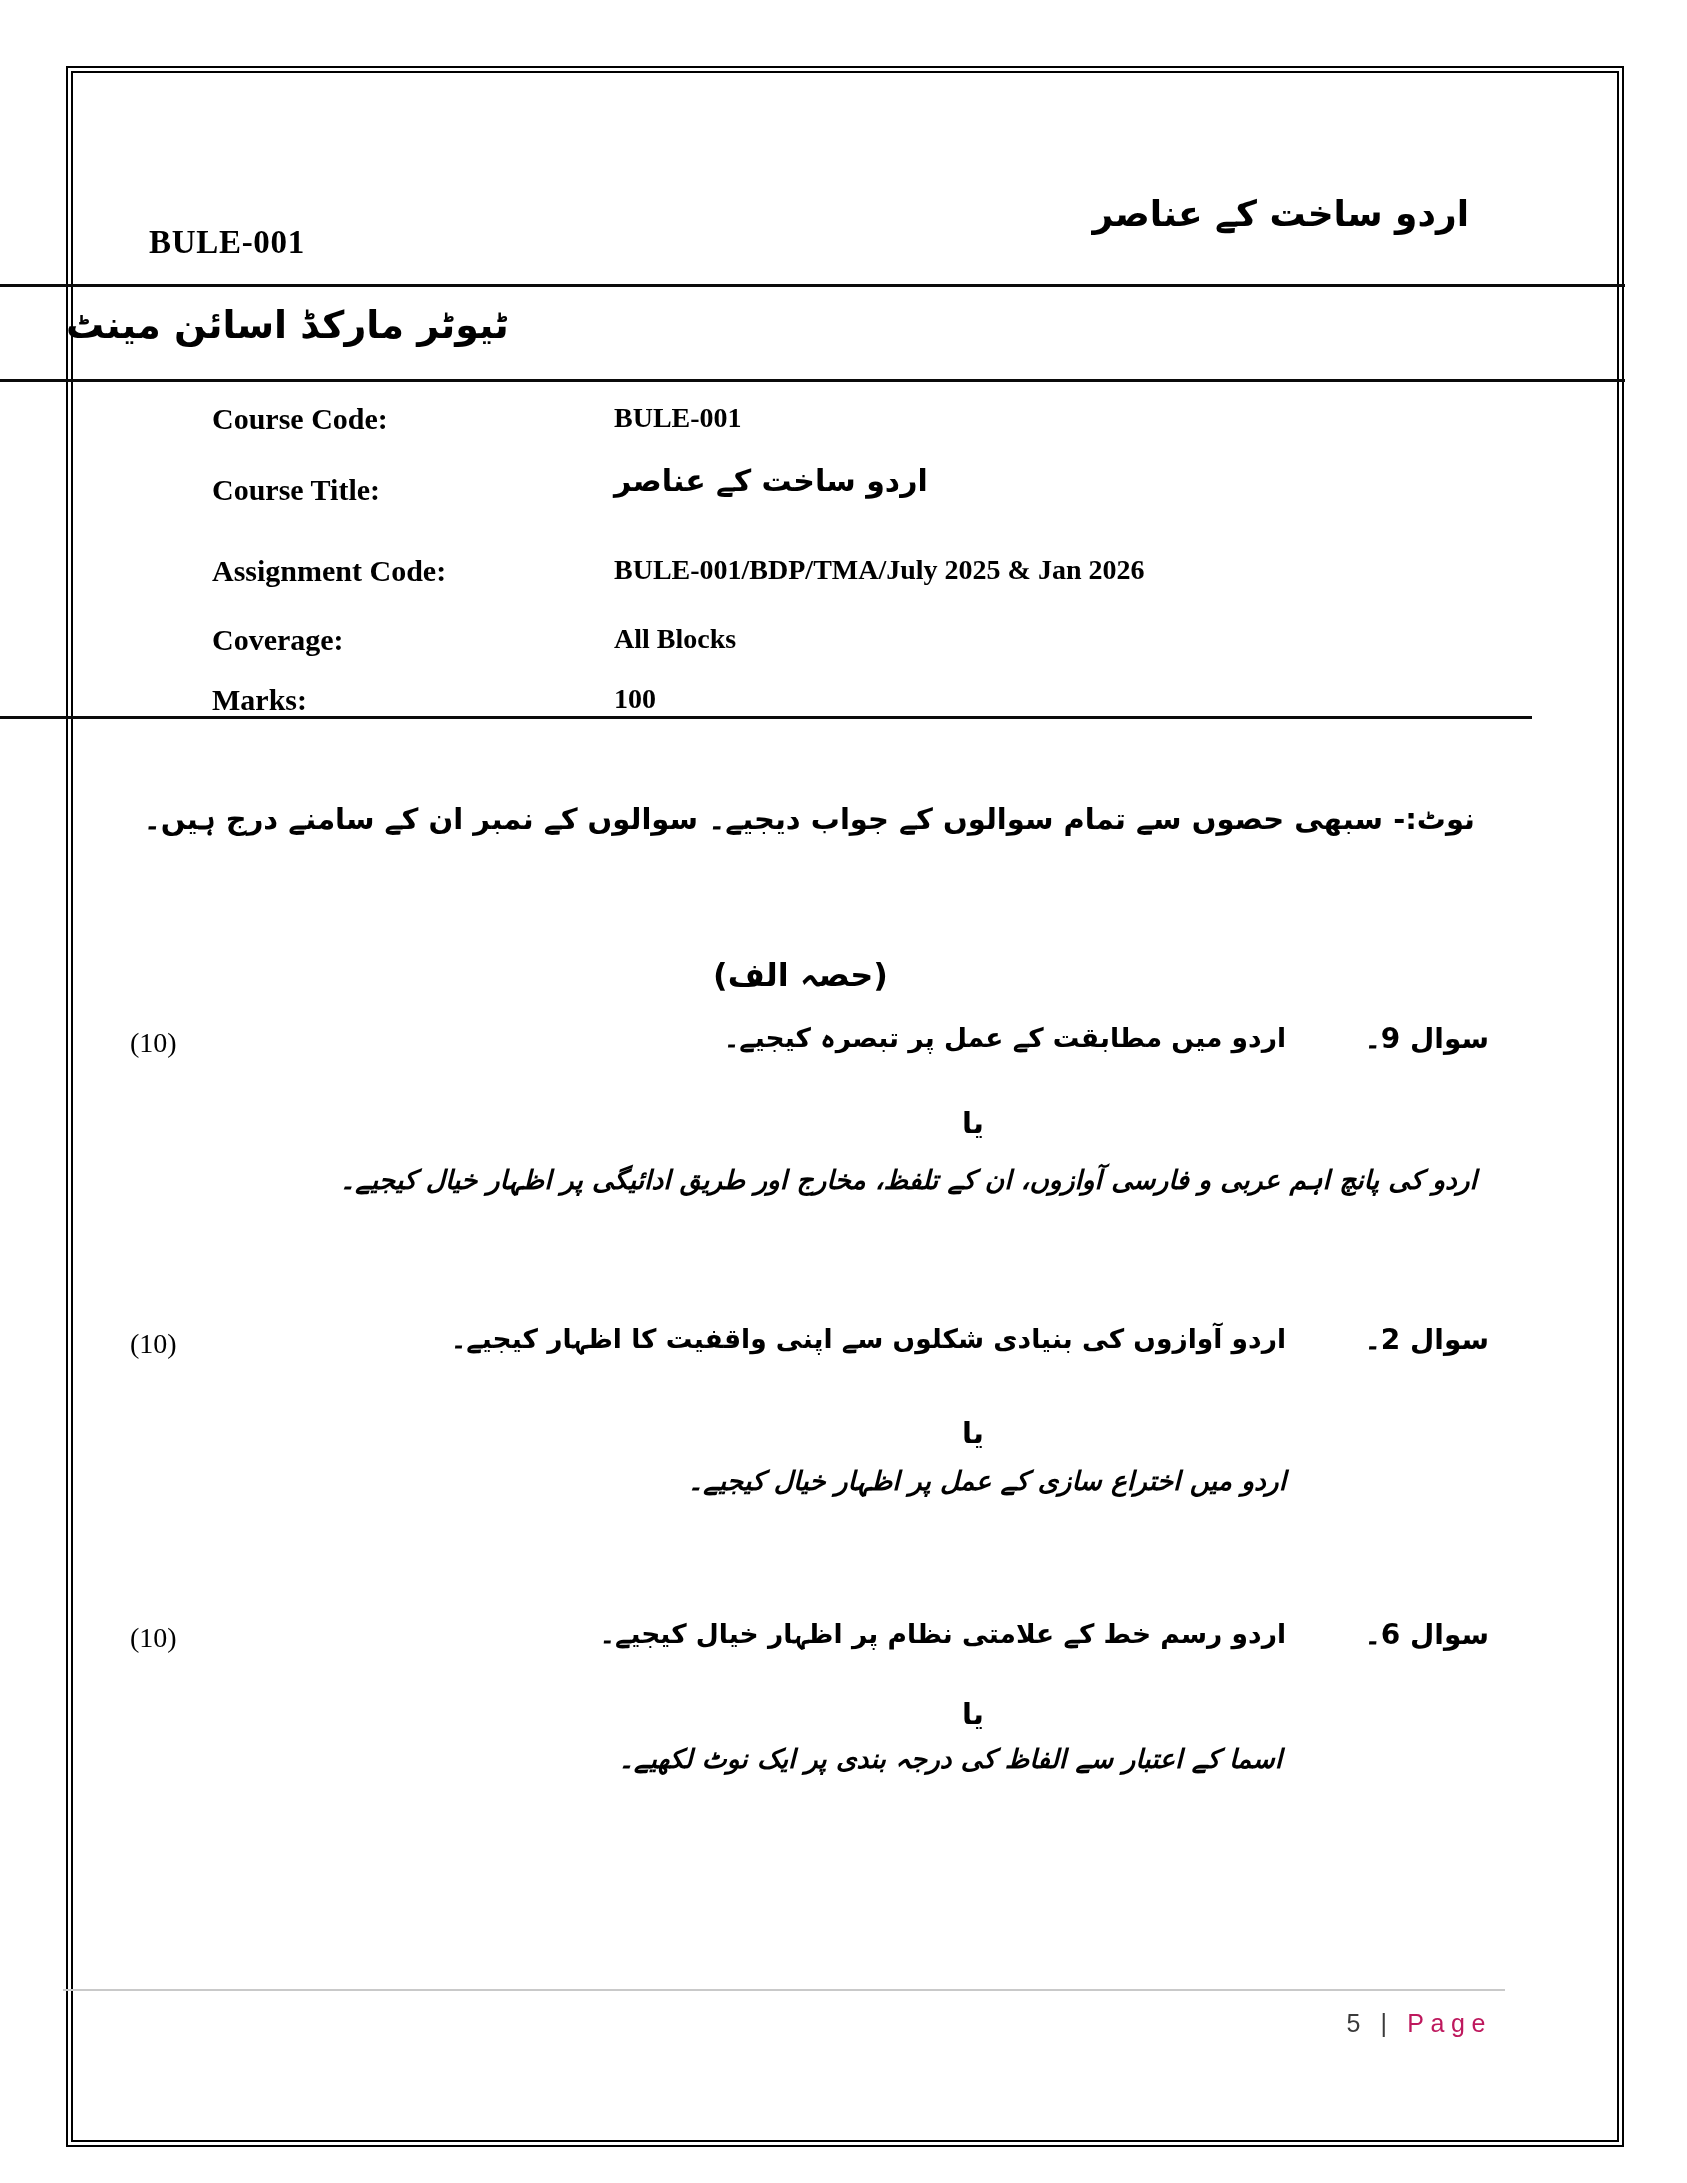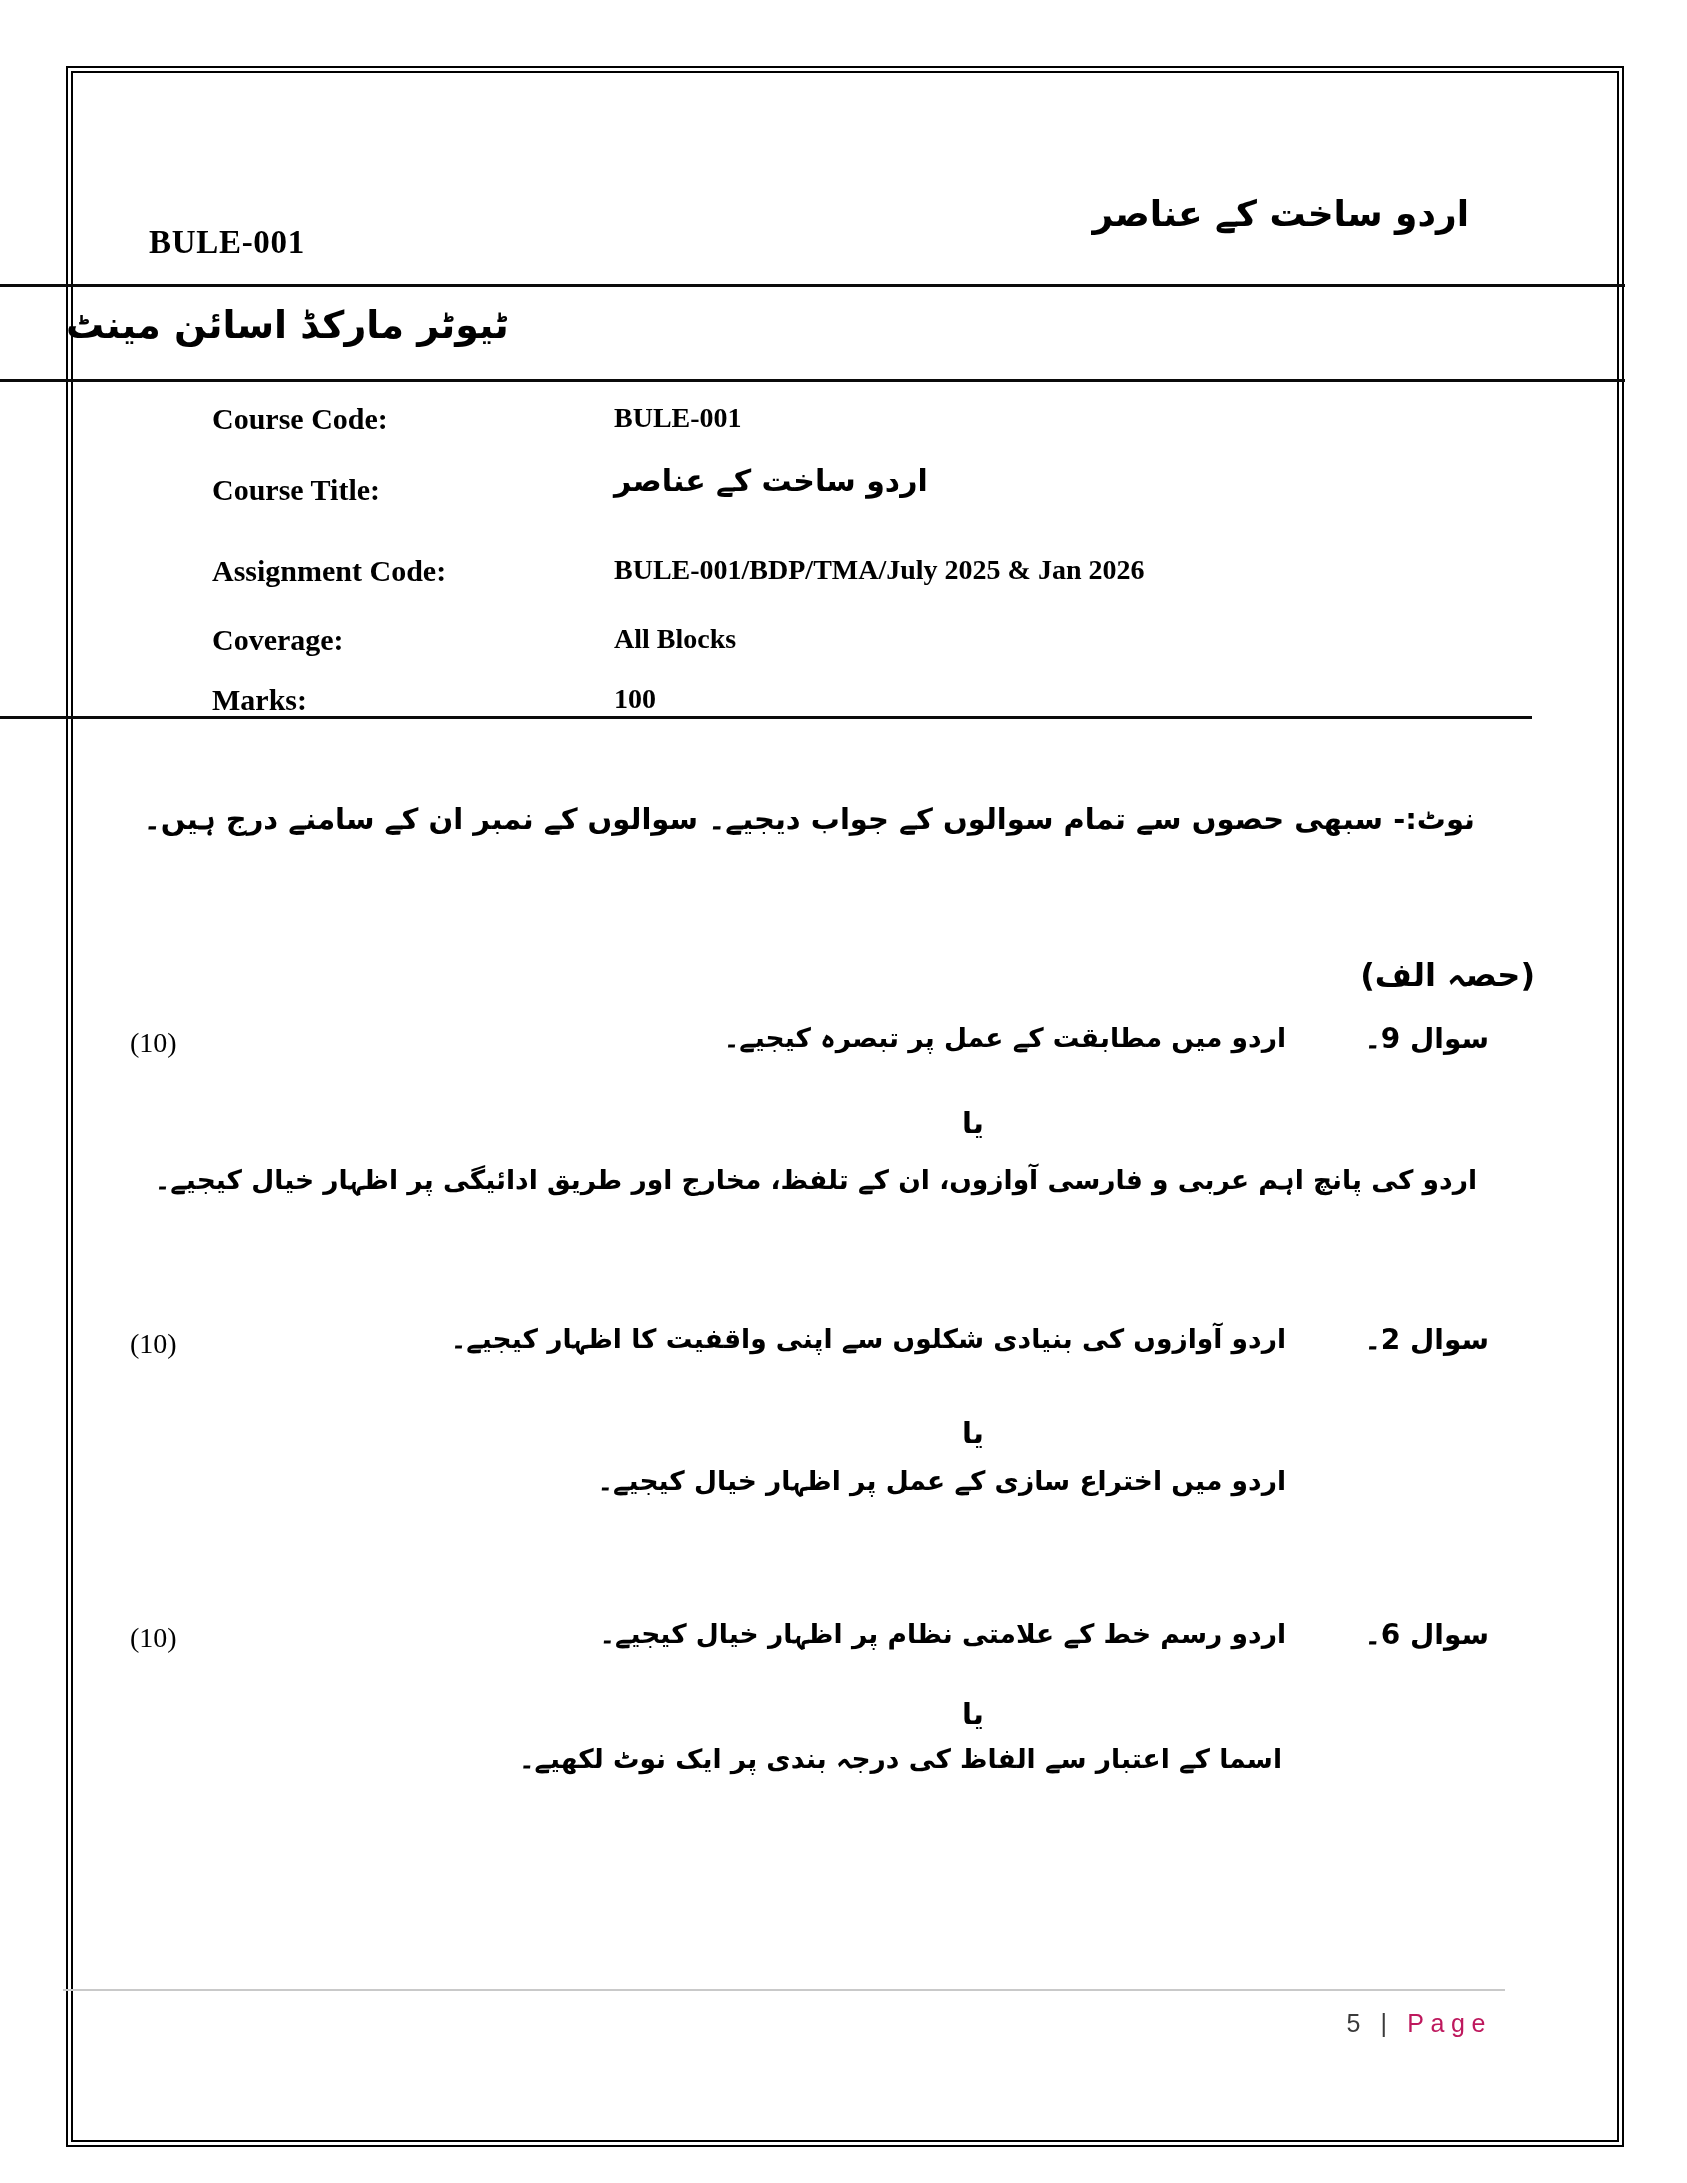--- a/index.html
+++ b/index.html
@@ -30,28 +30,28 @@
 
   .assignment-title{left:66px;top:303px;width:1544px;text-align:left;
     font-size:38px;font-weight:bold;}
 
   .detail-label{left:212px;font-size:30px;font-weight:bold;}
   .detail-value{left:614px;font-size:28px;font-weight:bold;}
   .detail-value.urdu{font-size:30px;}
 
   .note{right:212px;top:802px;font-size:29px;font-weight:bold;}
 
-  .section-heading{left:66px;top:956px;width:1469px;
+  .section-heading{left:66px;top:956px;width:1469px;text-align:center;
     font-size:32px;font-weight:bold;}
 
   .q-label{right:198px;font-size:28px;font-weight:bold;}
   .q-text{right:401px;font-size:26.5px;font-weight:bold;}
   .q-marks{left:130px;font-size:28px;}
   .q-or{left:728px;width:490px;text-align:center;font-size:29px;font-weight:bold;}
-  .q-alt{font-size:26.5px;font-weight:bold;}
+  .q-alt{font-size:26.5px;font-weight:bold;font-style:italic;}
 
   .footer-rule{left:63px;top:1989px;width:1442px;height:2px;background:#c9c9c9;}
   .footer{right:195px;top:2009px;font-family:"Liberation Sans","DejaVu Sans",sans-serif;
     font-size:25px;letter-spacing:6.6px;color:#3a3a3a;}
   .footer .page-word{color:#be185d;}
 </style>
 </head>
 <body>
 
 <div class="abs page-border"></div>

